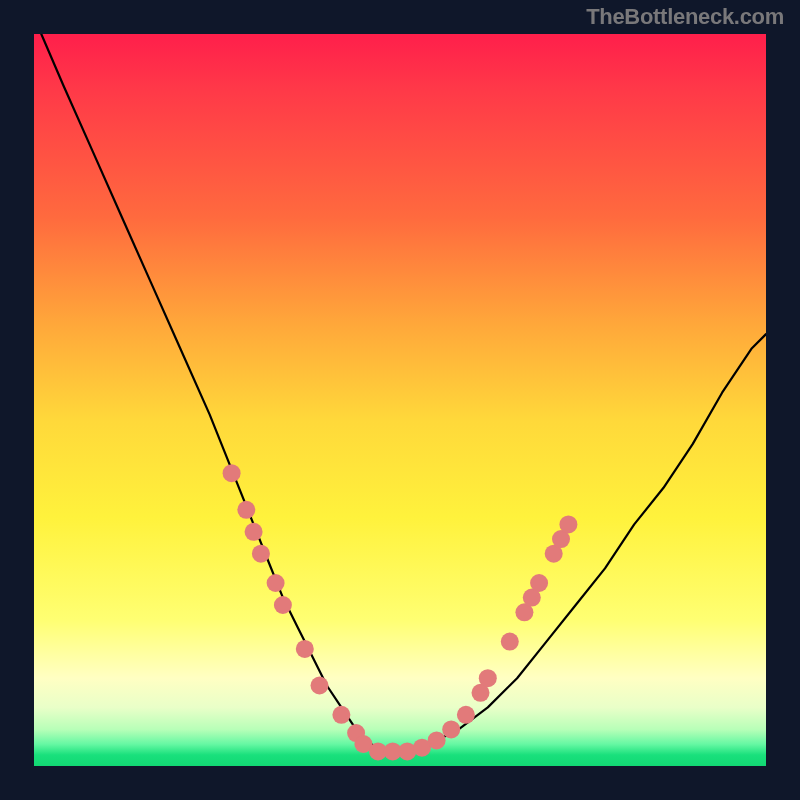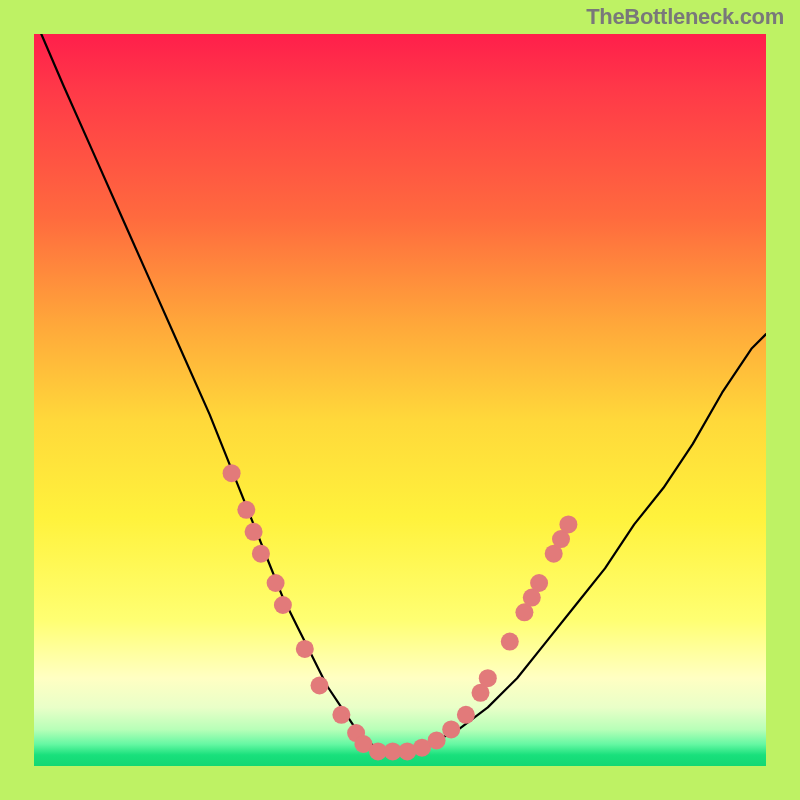--- a/index.html
+++ b/index.html
@@ -7,21 +7,21 @@
     padding: 0;
     width: 800px;
     height: 800px;
     background: #000;
     overflow: hidden;
   }
   .outer {
     position: relative;
     width: 800px;
     height: 800px;
-    background: #bef264;
+    background: #0f172a;
   }
   .attribution {
     position: absolute;
     top: 4px;
     right: 16px;
     font-family: Arial, Helvetica, sans-serif;
     font-size: 22px;
     font-weight: 600;
     color: #79787a;
     letter-spacing: -0.3px;

